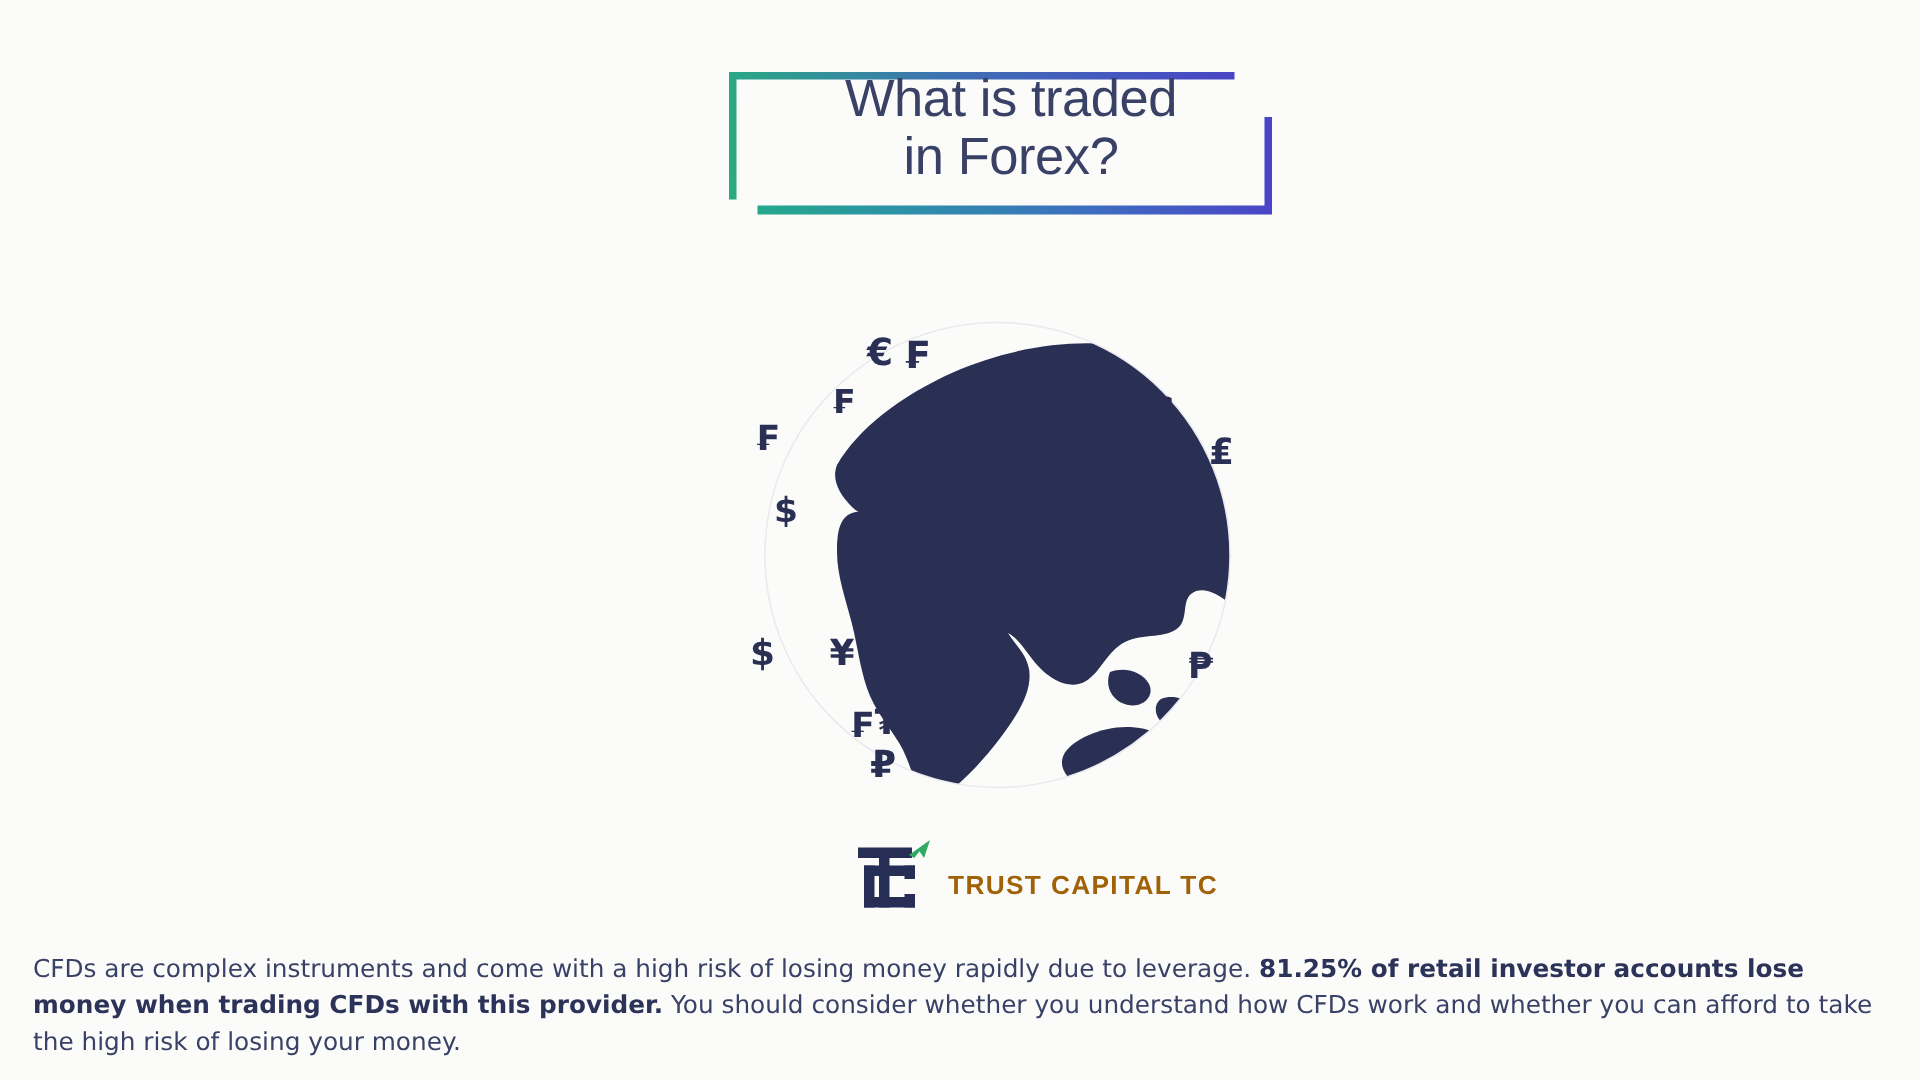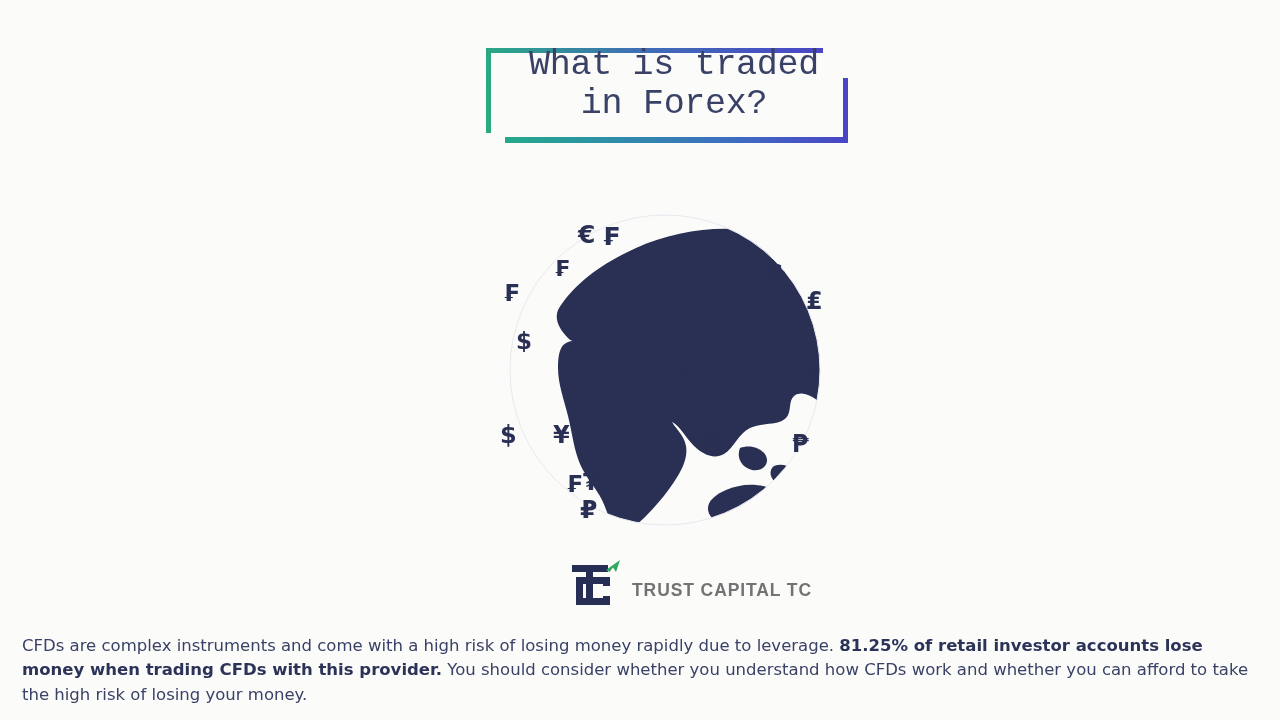--- a/index.html
+++ b/index.html
@@ -63,21 +63,21 @@
     position: absolute;
     left: 28px;
     top: 10px;
     width: 320px;
     text-align: center;
     color: #3a4166;
     font-size: 35px;
     font-weight: 400;
     line-height: 1.12;
     letter-spacing: -0.3px;
-    font-family: Liberation Mono, monospace;
+    font-family: Liberation Sans, sans-serif;
     white-space: pre-line;
   }
 
   
   #illustration {
     position: absolute;
     left: 440px;
     top: 190px;
     width: 450px;
     height: 360px;
@@ -108,21 +108,21 @@
     position: absolute;
     left: 0px;
     top: 2px;
     width: 54px;
     height: 50px;
   }
   #logo-wordmark {
     position: absolute;
     left: 62px;
     top: 22px;
-    color: #737373;
+    color: #a16207;
     font-size: 17.5px;
     font-weight: 700;
     letter-spacing: 0.9px;
     font-family: "Liberation Sans", sans-serif;
     white-space: nowrap;
   }
 
   
   #disclaimer {
     position: absolute;

